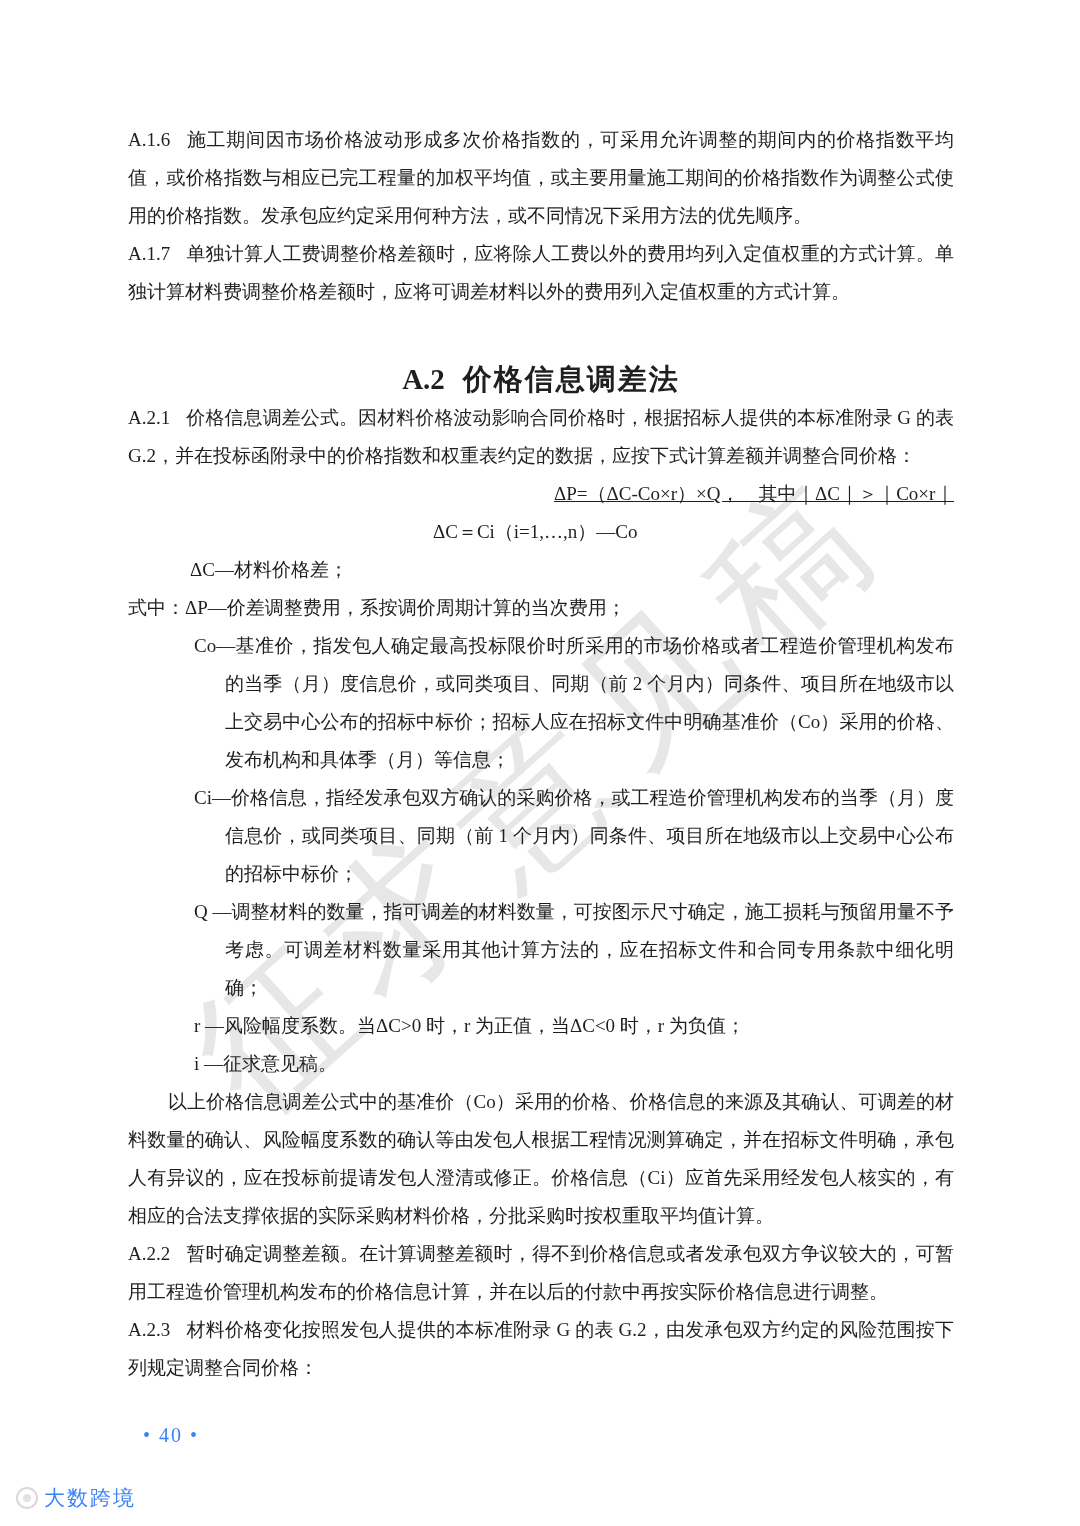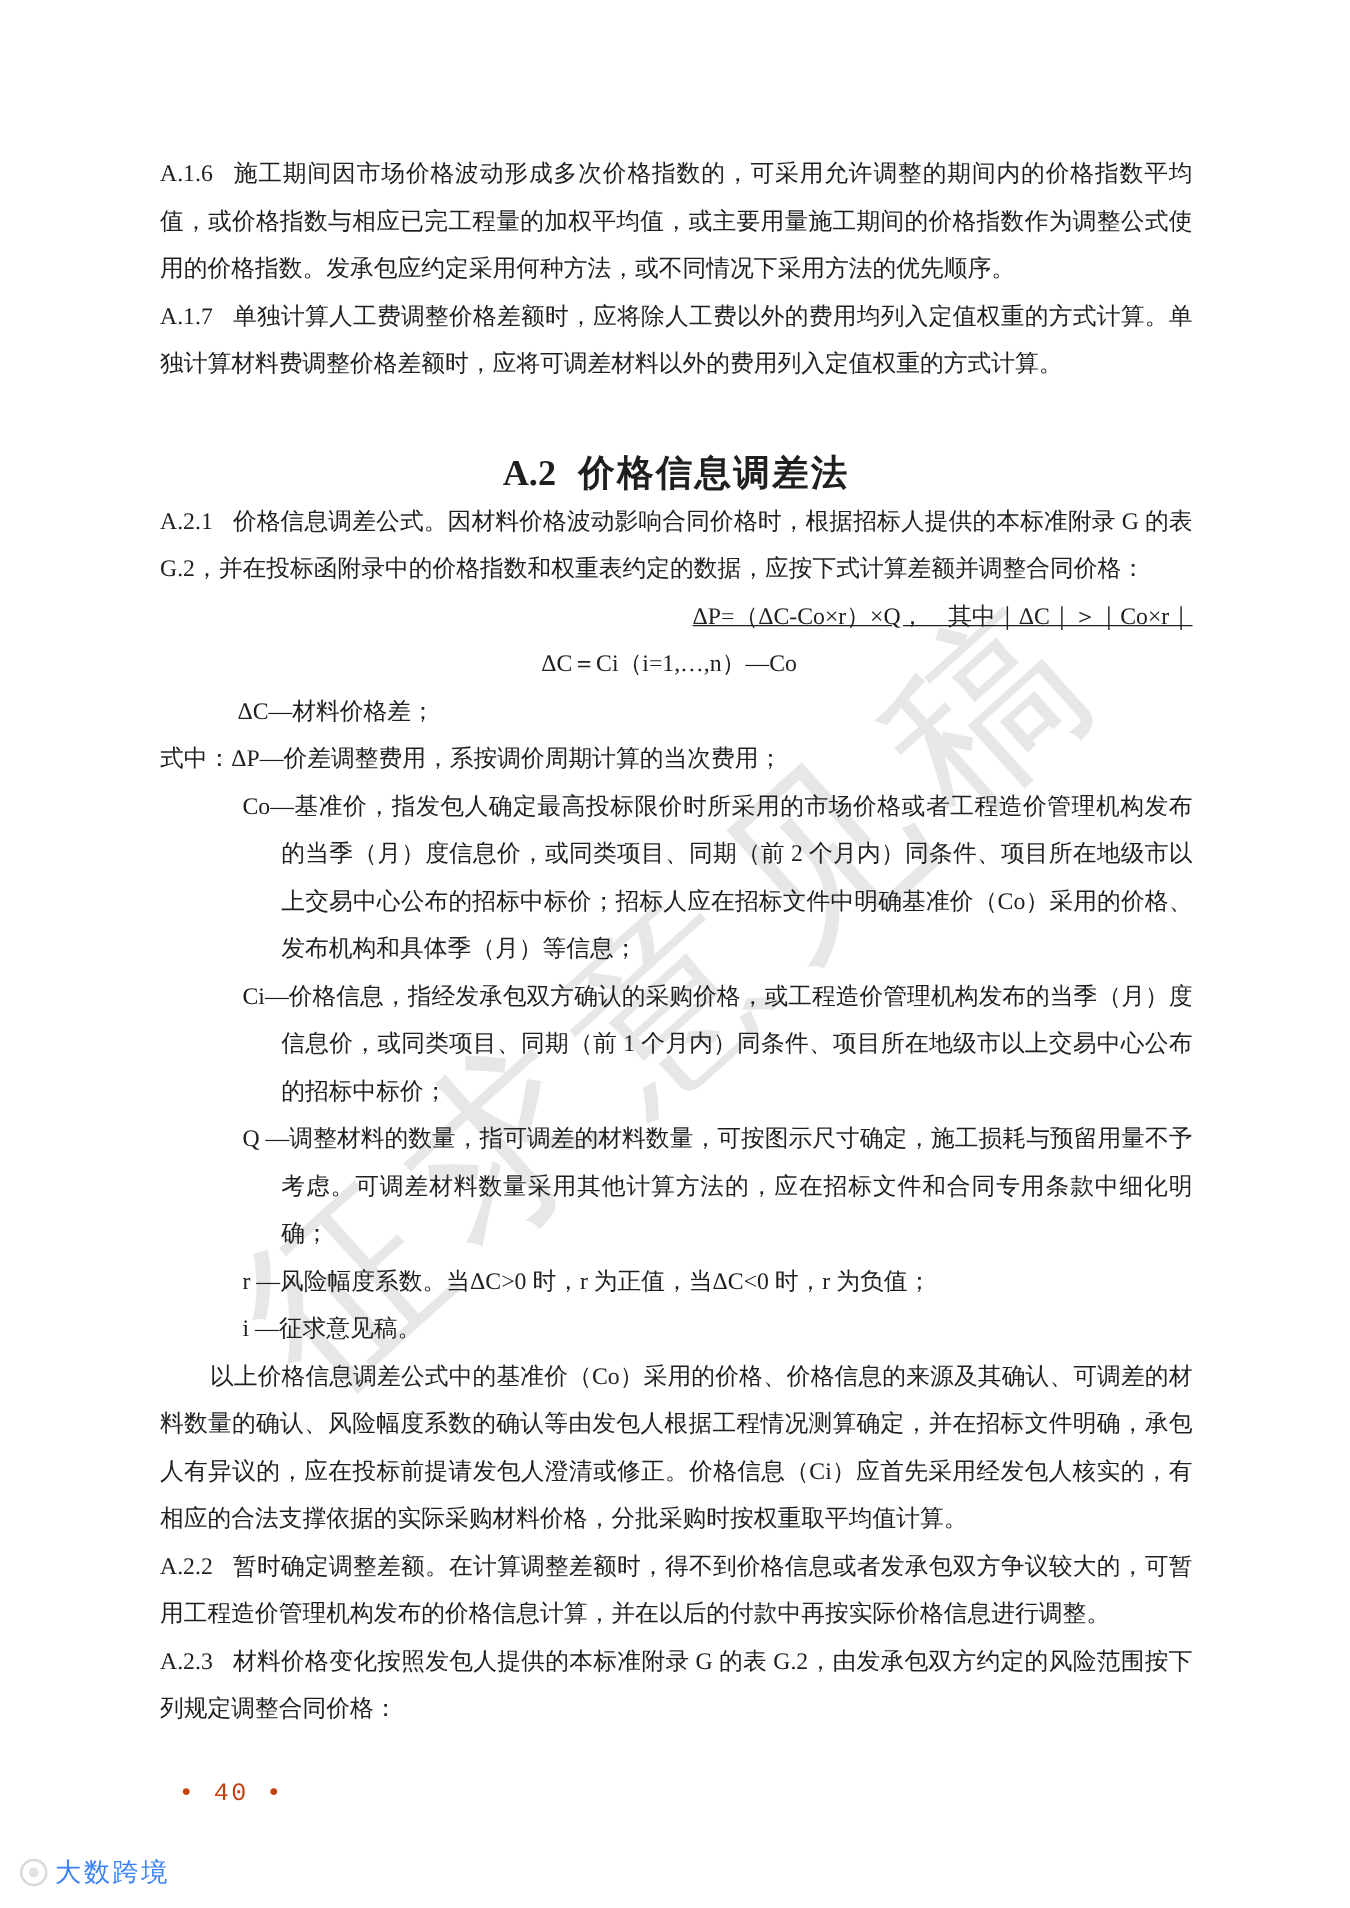--- a/index.html
+++ b/index.html
@@ -64,22 +64,21 @@
 
   .indent-first { text-indent: 40px; }
 
   .page-number {
     position: absolute;
     left: 143px;
     top: 1424px;
     z-index: 1;
     font-size: 20px;
     letter-spacing: 2px;
-    color: #c2410c;
-    font-family: Liberation Mono, monospace;
+    color: #3b82f6;
   }
 
   .brand {
     position: absolute;
     left: 16px;
     top: 1484px;
     z-index: 1;
     display: flex;
     align-items: center;
     gap: 6px;

